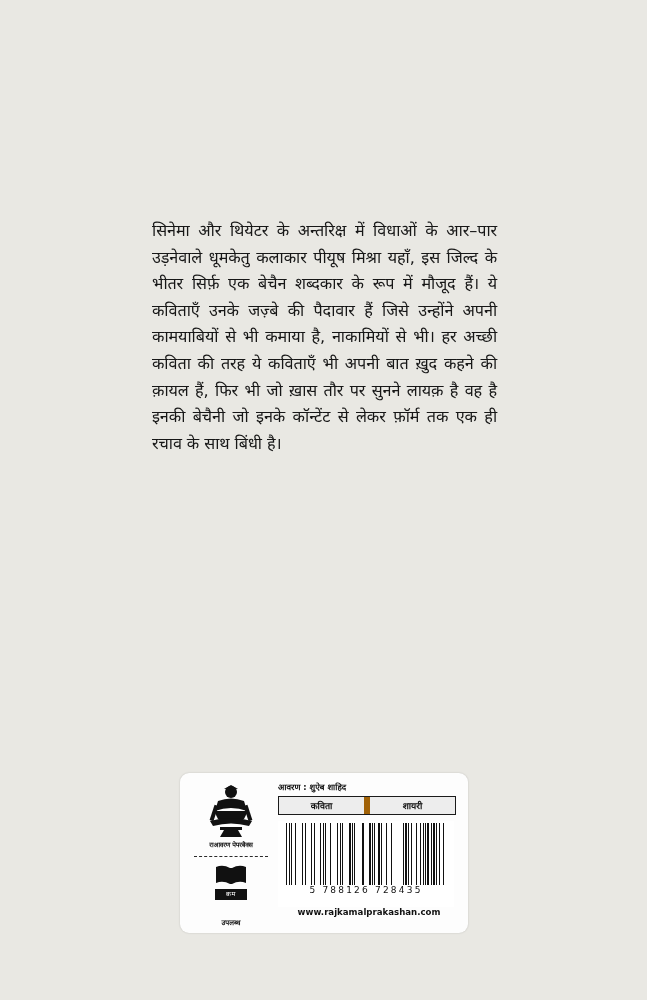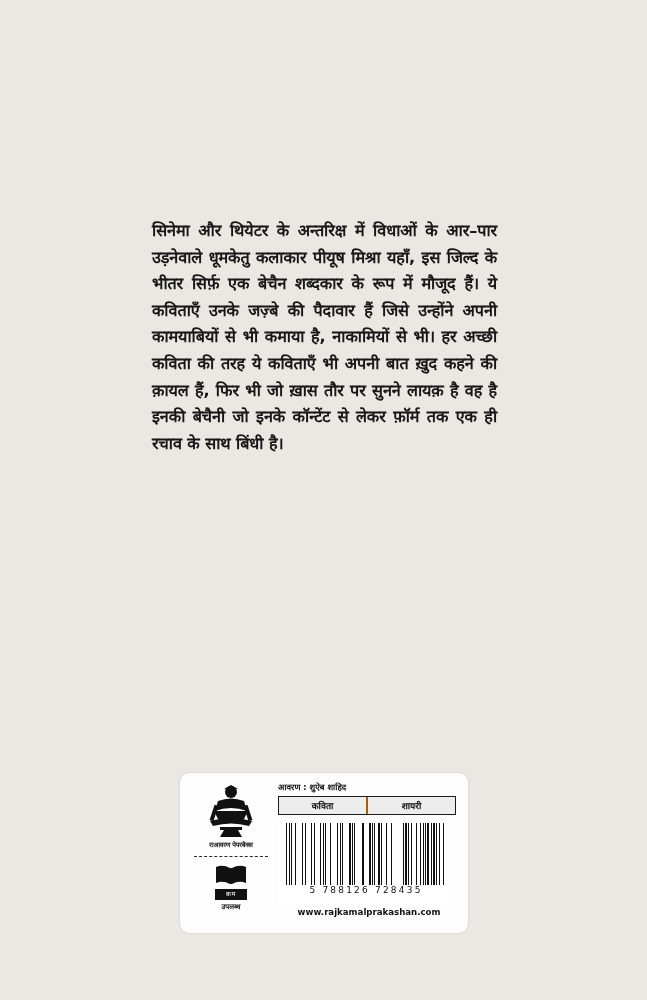--- a/index.html
+++ b/index.html
@@ -28,21 +28,21 @@
     width: 345px;
     color: #141414;
   }
   .blurb p {
     margin: 0 0 2px 0;
     font-family: "DejaVu Sans", sans-serif;
     font-size: 16.2px;
     line-height: 26.6px;
     text-align: justify;
     text-align-last: left;
-    font-weight: 700;
+    font-weight: 400;
     letter-spacing: -0.1px;
     color: #171717;
   }
   .blurb p.para2 {
     margin-top: 6px;
   }
 
   
   .card {
     position: absolute;
@@ -100,21 +100,21 @@
     font-size: 6.5px;
     line-height: 11px;
     text-align: center;
     letter-spacing: 0.5px;
   }
   .imprint-label {
     font-family: "DejaVu Sans", sans-serif;
     font-size: 7px;
     font-weight: 700;
     color: #111;
-    margin-top: 2px;
+    margin-top: 18px;
   }
 
   
   .right-col {
     position: absolute;
     left: 98px;
     top: 6px;
     width: 182px;
     height: 150px;
   }
@@ -139,21 +139,21 @@
     flex: 1;
     font-family: "DejaVu Sans", sans-serif;
     font-size: 9px;
     font-weight: 700;
     color: #111;
     display: flex;
     align-items: center;
     justify-content: center;
   }
   .genre-cell.first {
-    border-right: 2px solid #a16207;
+    border-right: 6px solid #a16207;
   }
 
   .barcode-wrap {
     margin-top: 6px;
     width: 176px;
     height: 86px;
     position: relative;
     background: #fff;
   }
   .barcode-bars {

